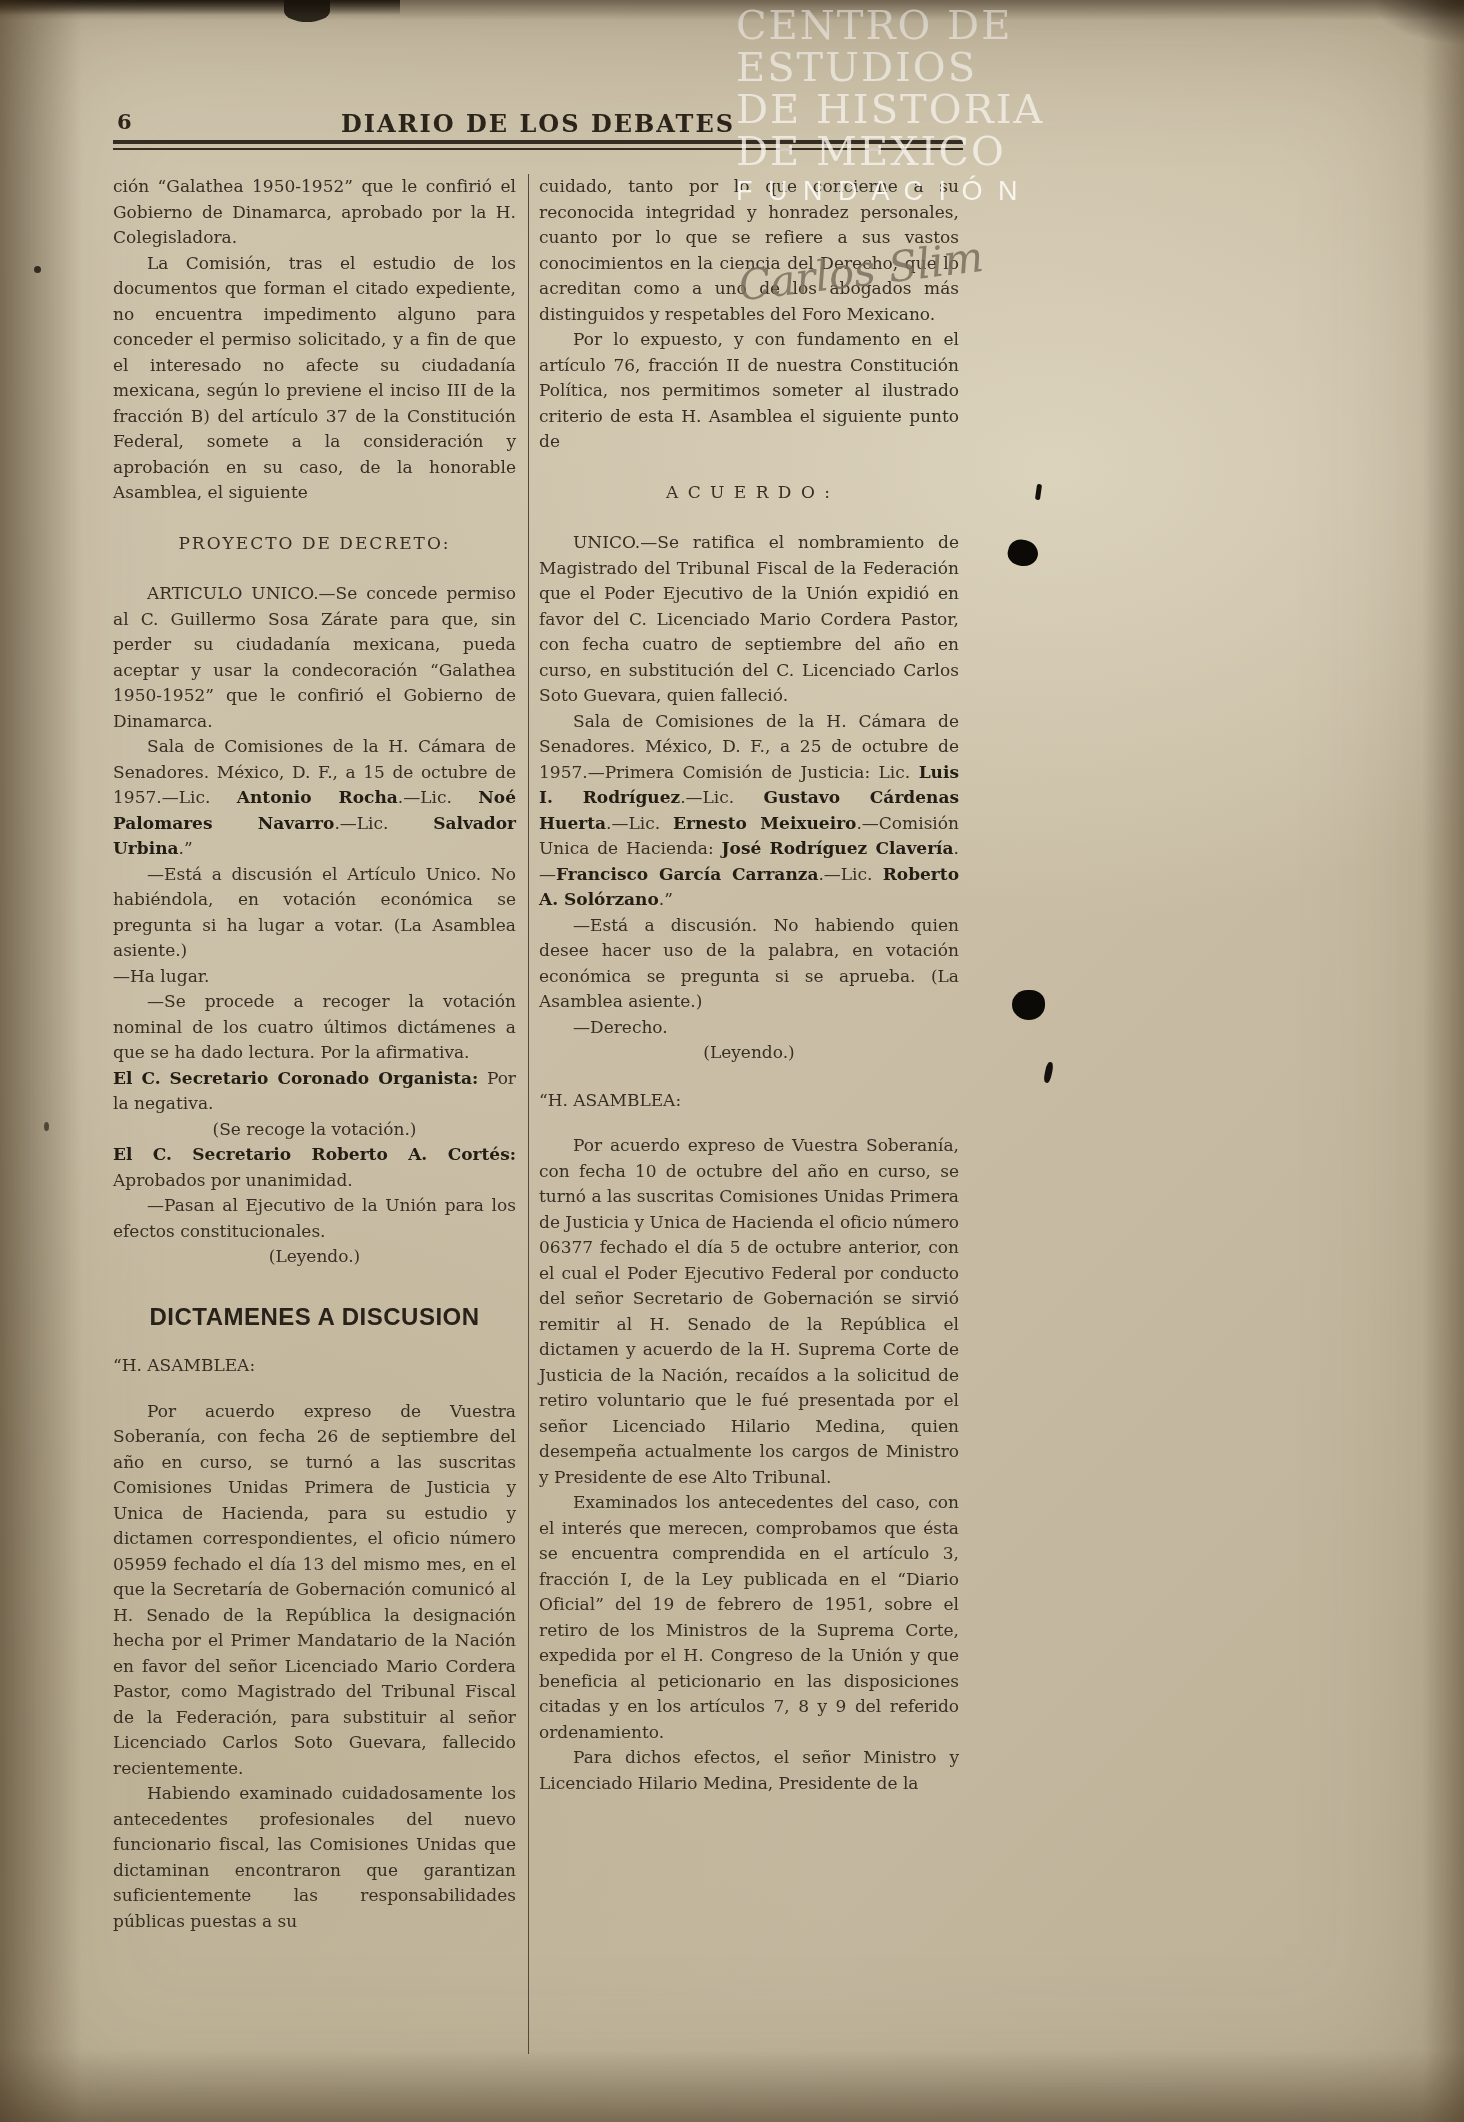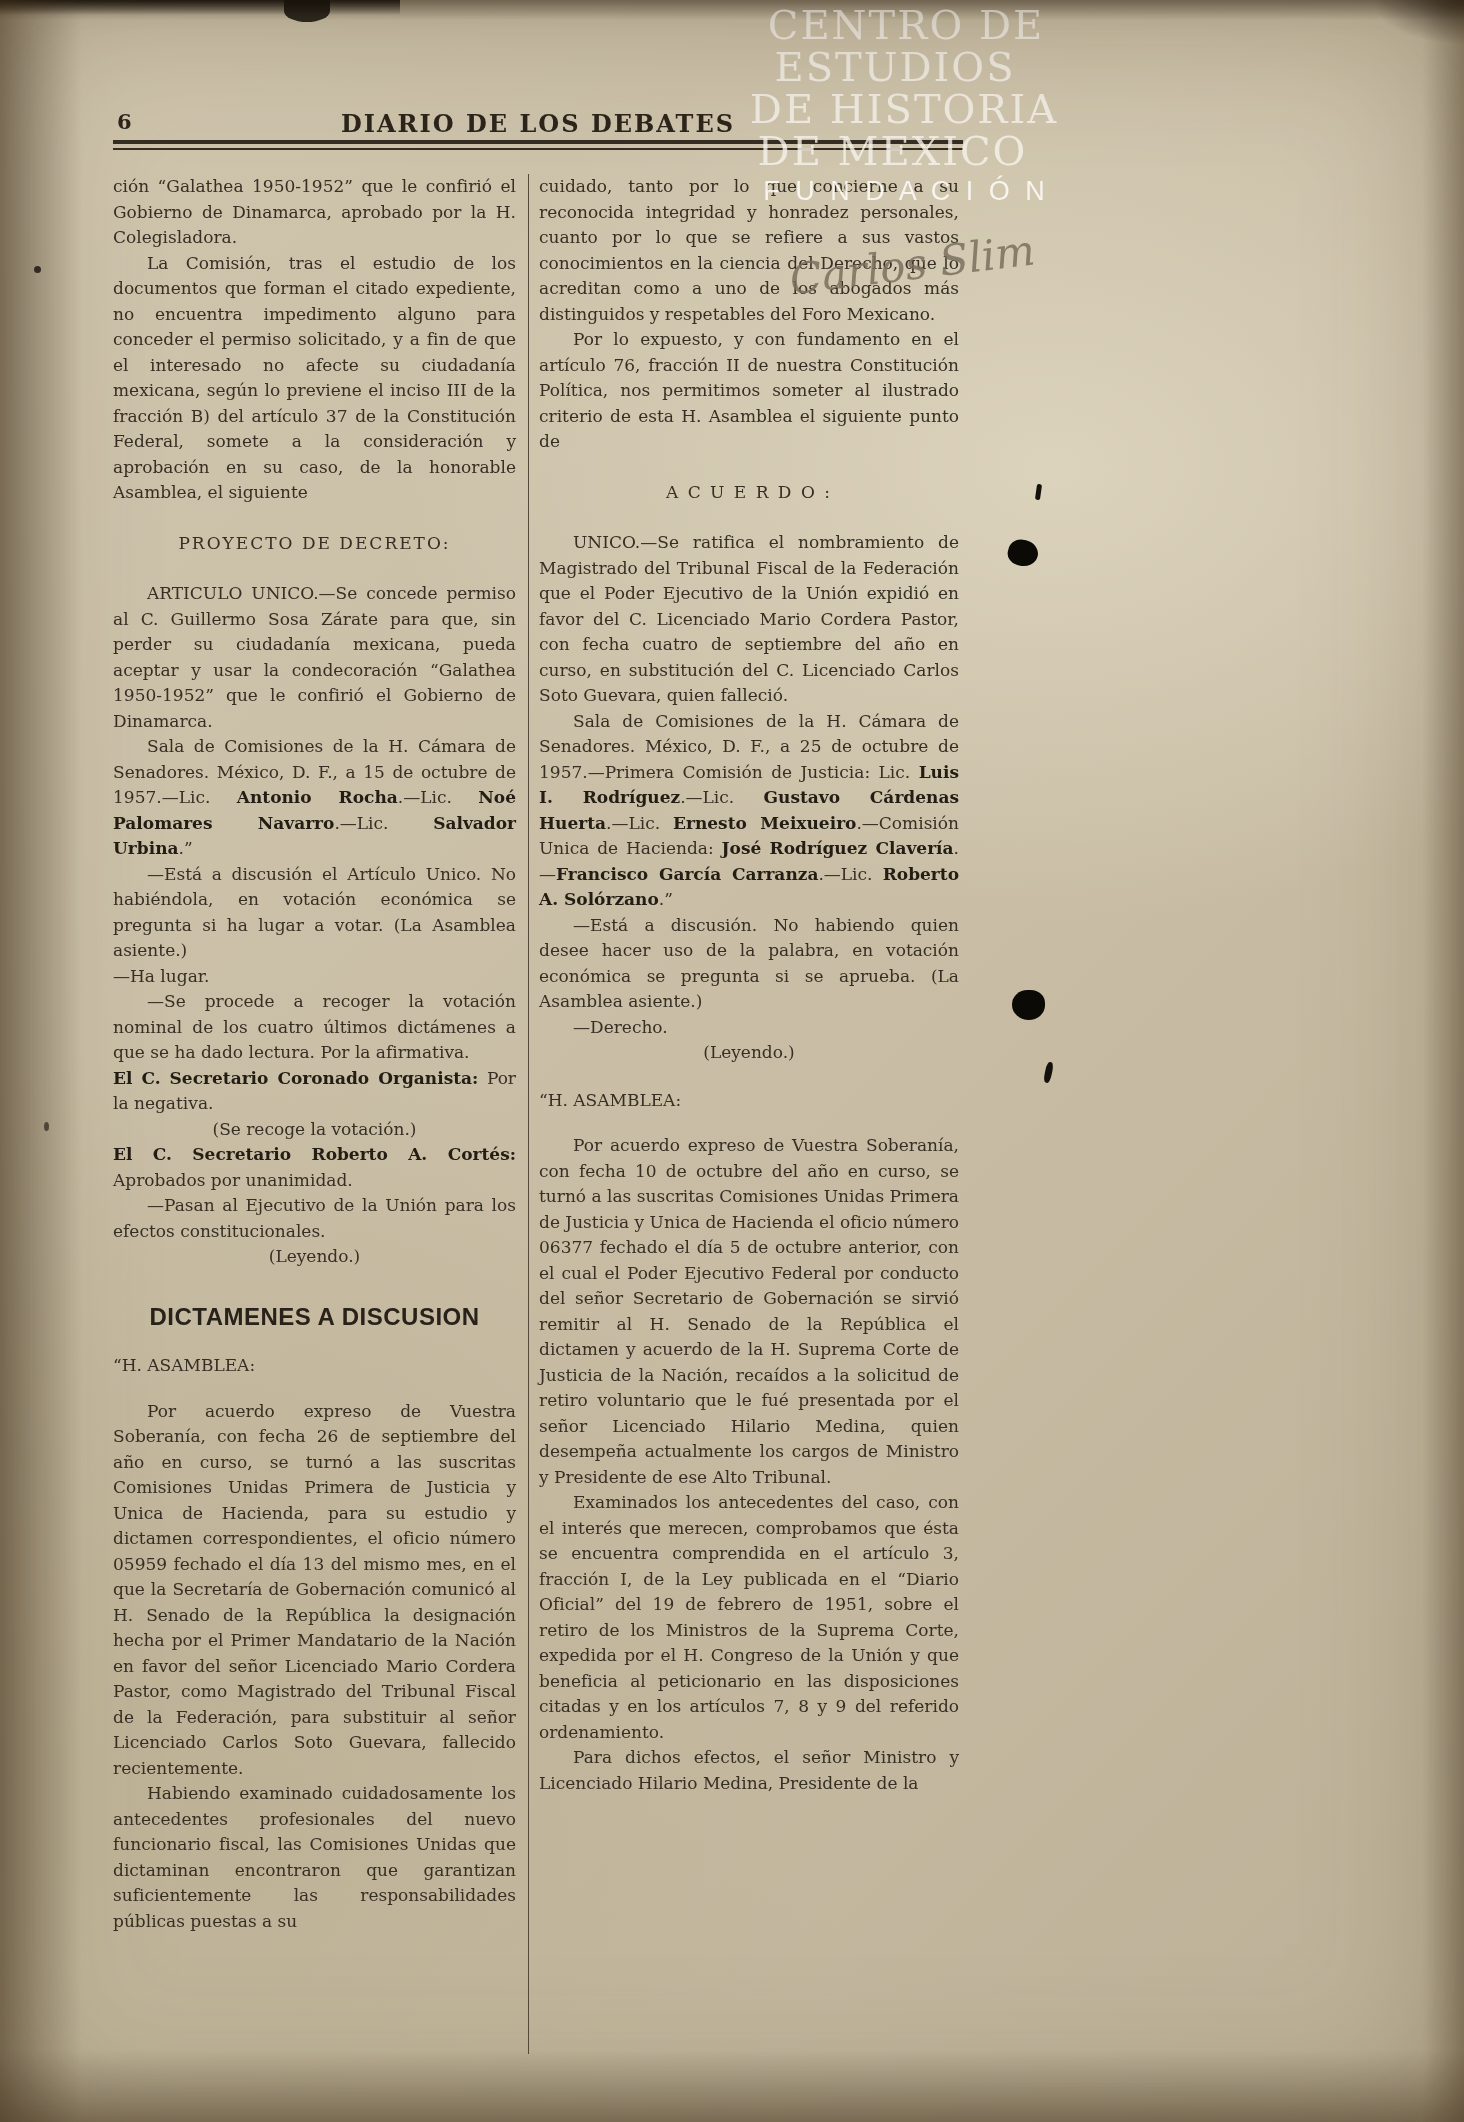--- a/index.html
+++ b/index.html
@@ -38,21 +38,21 @@
     background:linear-gradient(0deg, rgba(58,42,22,.40), rgba(58,42,22,0)); z-index:4; }
   .mark { position:absolute; z-index:5; }
   .dot1 { left:1008px; top:540px; width:30px; height:26px; background:#0c0a07; border-radius:48% 52% 55% 45%; transform:rotate(15deg); }
   .dot2 { left:1012px; top:990px; width:33px; height:30px; background:#0c0a07; border-radius:50% 46% 52% 54%; }
   .tick1 { left:1036px; top:484px; width:5px; height:16px; background:#14100b; border-radius:2px; transform:rotate(8deg); }
   .tick2 { left:1045px; top:1062px; width:7px; height:21px; background:#14100b; border-radius:40%; transform:rotate(12deg); }
   .speck1 { left:34px; top:266px; width:7px; height:7px; background:rgba(20,14,8,.8); border-radius:50%; }
   .speck2 { left:44px; top:1122px; width:5px; height:9px; background:rgba(20,14,8,.6); border-radius:50%; }
 
   
-  .watermark { position:absolute; top:4px; right:388px; width:340px; text-align:center; z-index:5; pointer-events:none; }
+  .watermark { position:absolute; top:4px; right:388px; width:340px; text-align:left; z-index:5; pointer-events:none; }
   .wm-line { font-family:"DejaVu Serif", serif; font-size:40px; line-height:42px;
     letter-spacing:2px; color:rgba(247,244,237,.80); }
   .wm-line:nth-child(2) { margin-right:22px; }
   .wm-line:nth-child(3) { margin-right:4px; }
   .wm-line:nth-child(4) { margin-right:27px; }
   .wm-foundation { margin-top:4px; font-family:"Liberation Sans", sans-serif; font-size:27px;
     letter-spacing:4px; color:rgba(251,249,244,.92); }
   .wm-signature { margin-top:12px; margin-right:-10px; font-family:"DejaVu Serif", serif; font-style:italic;
     font-size:42px; color:rgba(122,111,93,.85); transform:rotate(-7deg); transform-origin:right center; }
 

